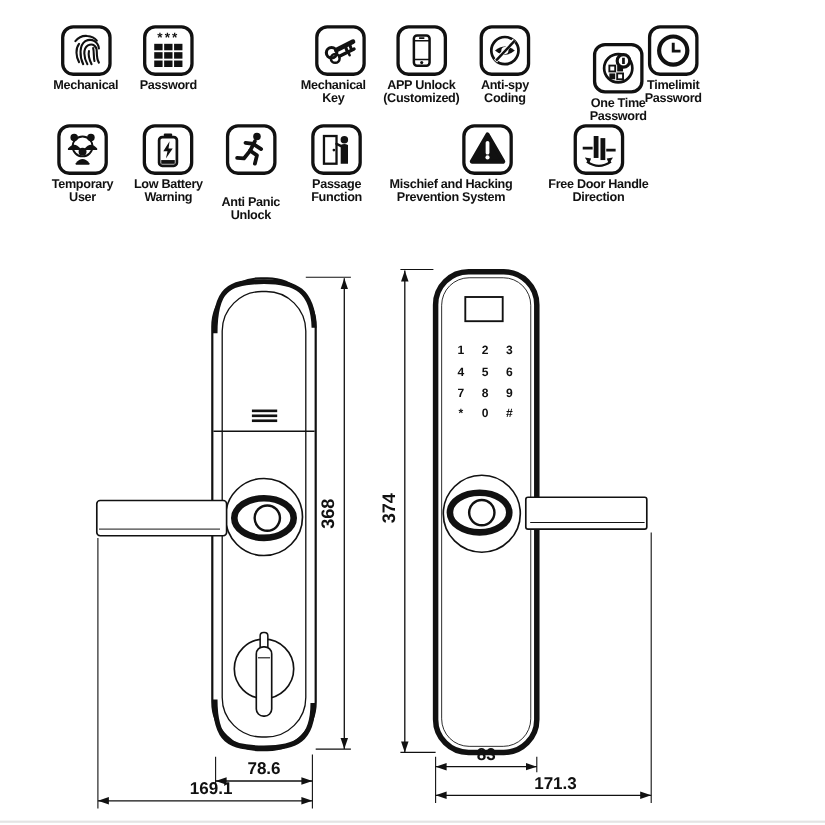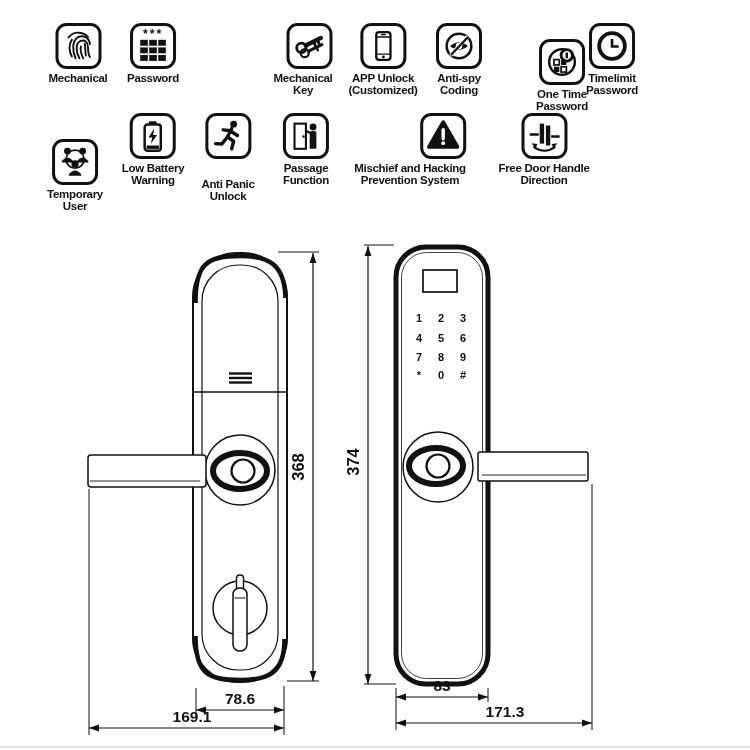--- a/index.html
+++ b/index.html
@@ -120,21 +120,21 @@
       <div class="feature" style="left: 612px; top: 23px;">
         <div class="icon-box">
           <svg width="38" height="38" viewBox="0 0 40 40">
             <circle cx="20" cy="20" r="13.5" fill="none" stroke="#111" stroke-width="4"></circle>
             <path d="M20 12.5 V20.5 H27" fill="none" stroke="#111" stroke-width="2.8"></path>
           </svg>
         </div>
         <div class="feature-label">Timelimit
 Password</div>
       </div>
-      <div class="feature" style="left: 75px; top: 113px; margin-top: 26px;">
+      <div class="feature" style="left: 75px; top: 113px;">
         <div class="icon-box">
           <svg width="38" height="38" viewBox="0 0 40 40">
             <circle cx="20" cy="17" r="9.5" fill="none" stroke="#111" stroke-width="1.8"></circle>
             <g fill="#111">
               <circle cx="12" cy="8.5" r="3.6"></circle>
               <path d="M6 19 Q12 11.5 18 19 L18 20.5 L6 20.5 Z"></path>
               <circle cx="28" cy="8.5" r="3.6"></circle>
               <path d="M22 19 Q28 11.5 34 19 L34 20.5 L22 20.5 Z"></path>
               <circle cx="20" cy="22" r="3.8"></circle>
               <path d="M13.5 33 Q20 25 26.5 33 L26.5 34.5 L13.5 34.5 Z"></path>

